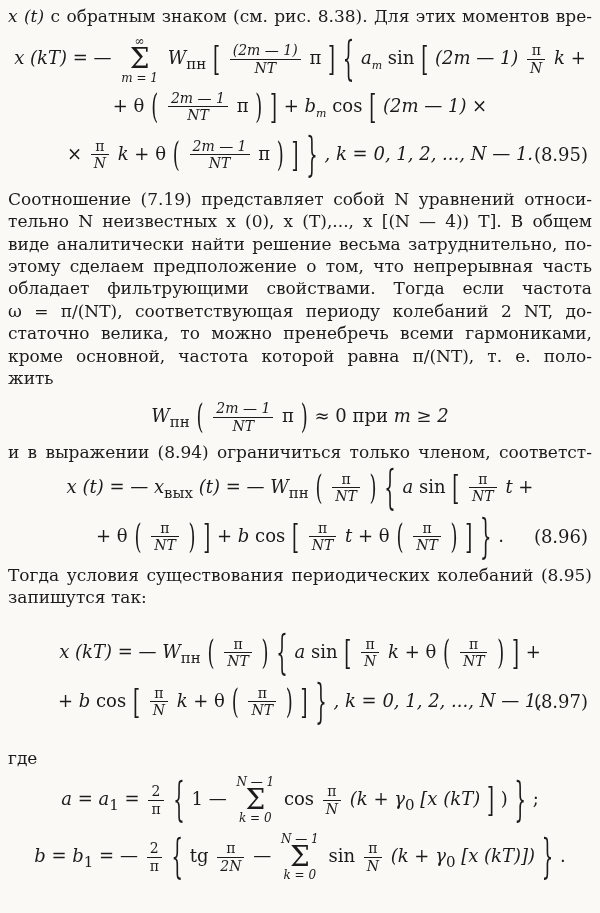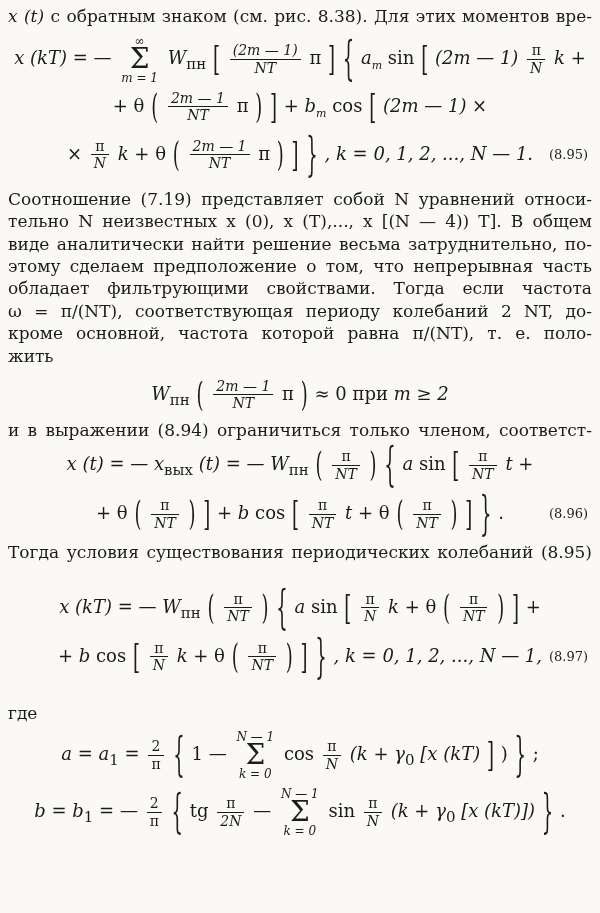--- a/index.html
+++ b/index.html
@@ -45,21 +45,21 @@
   sub.si{font-size:11px;font-style:italic;line-height:0;}
   
   .bd{
     display:inline-block;font-style:normal;line-height:1;
     vertical-align:middle;margin:0 1px;transform-origin:center;
   }
   .s2{transform:scaleY(1.9);}
   .s3{transform:scaleY(2.55);}
   .eqnum{
     position:absolute;right:4px;top:50%;transform:translateY(-50%);
-    font-style:normal;font-size:13px;line-height:normal;
+    font-style:normal;font-size:18px;line-height:normal;
   }
 </style>
 </head>
 <body>
 
 <div class="page">
 
   <div class="para">
     <div class="pline"><span class="itx">x (t)</span> <span>с обратным знаком (см. рис. 8.38). Для этих моментов вре-</span></div>
   </div>
@@ -128,20 +128,21 @@
     </div>
   </div>
 
   <div class="para mt8">
     <div class="pline">Соотношение (7.19) представляет собой N уравнений относи-</div>
     <div class="pline">тельно N неизвестных x (0), x (T),..., x [(N — 4)) T]. В общем</div>
     <div class="pline">виде аналитически найти решение весьма затруднительно, по-</div>
     <div class="pline">этому сделаем предположение о том, что непрерывная часть</div>
     <div class="pline">обладает фильтрующими свойствами. Тогда если частота</div>
     <div class="pline">ω = π/(NT), соответствующая периоду колебаний 2 NT, до-</div>
+    <div class="pline">статочно велика, то можно пренебречь всеми гармониками,</div>
     <div class="pline">кроме основной, частота которой равна π/(NT), т. е. поло-</div>
     <div class="pline short">жить</div>
   </div>
 
   <div class="eqrow r50 mt2">
     <span class="tk">W</span><sub class="ss">пн</sub>
     <span class="bd s2">(</span>
     <span class="fr">
         <span class="fn">2m — 1</span>
         <span class="fd">NT</span>
@@ -203,20 +204,21 @@
       <span class="bd s2">)</span>
       <span class="bd s2">]</span>
       <span class="bd s3">}</span>
       <span class="tk up">.</span>
       <span class="eqnum">(8.96)</span>
     </div>
   </div>
 
   <div class="para mt2">
     <div class="pline">Тогда условия существования периодических колебаний (8.95)</div>
+    <div class="pline short">запишутся так:</div>
   </div>
 
   <div>
     <div class="eqrow r46 mt4">
       <span class="tk">x (kT) = — W</span><sub class="ss">пн</sub>
       <span class="bd s2">(</span>
       <span class="fr">
           <span class="fn up">π</span>
           <span class="fd">NT</span>
         </span>

